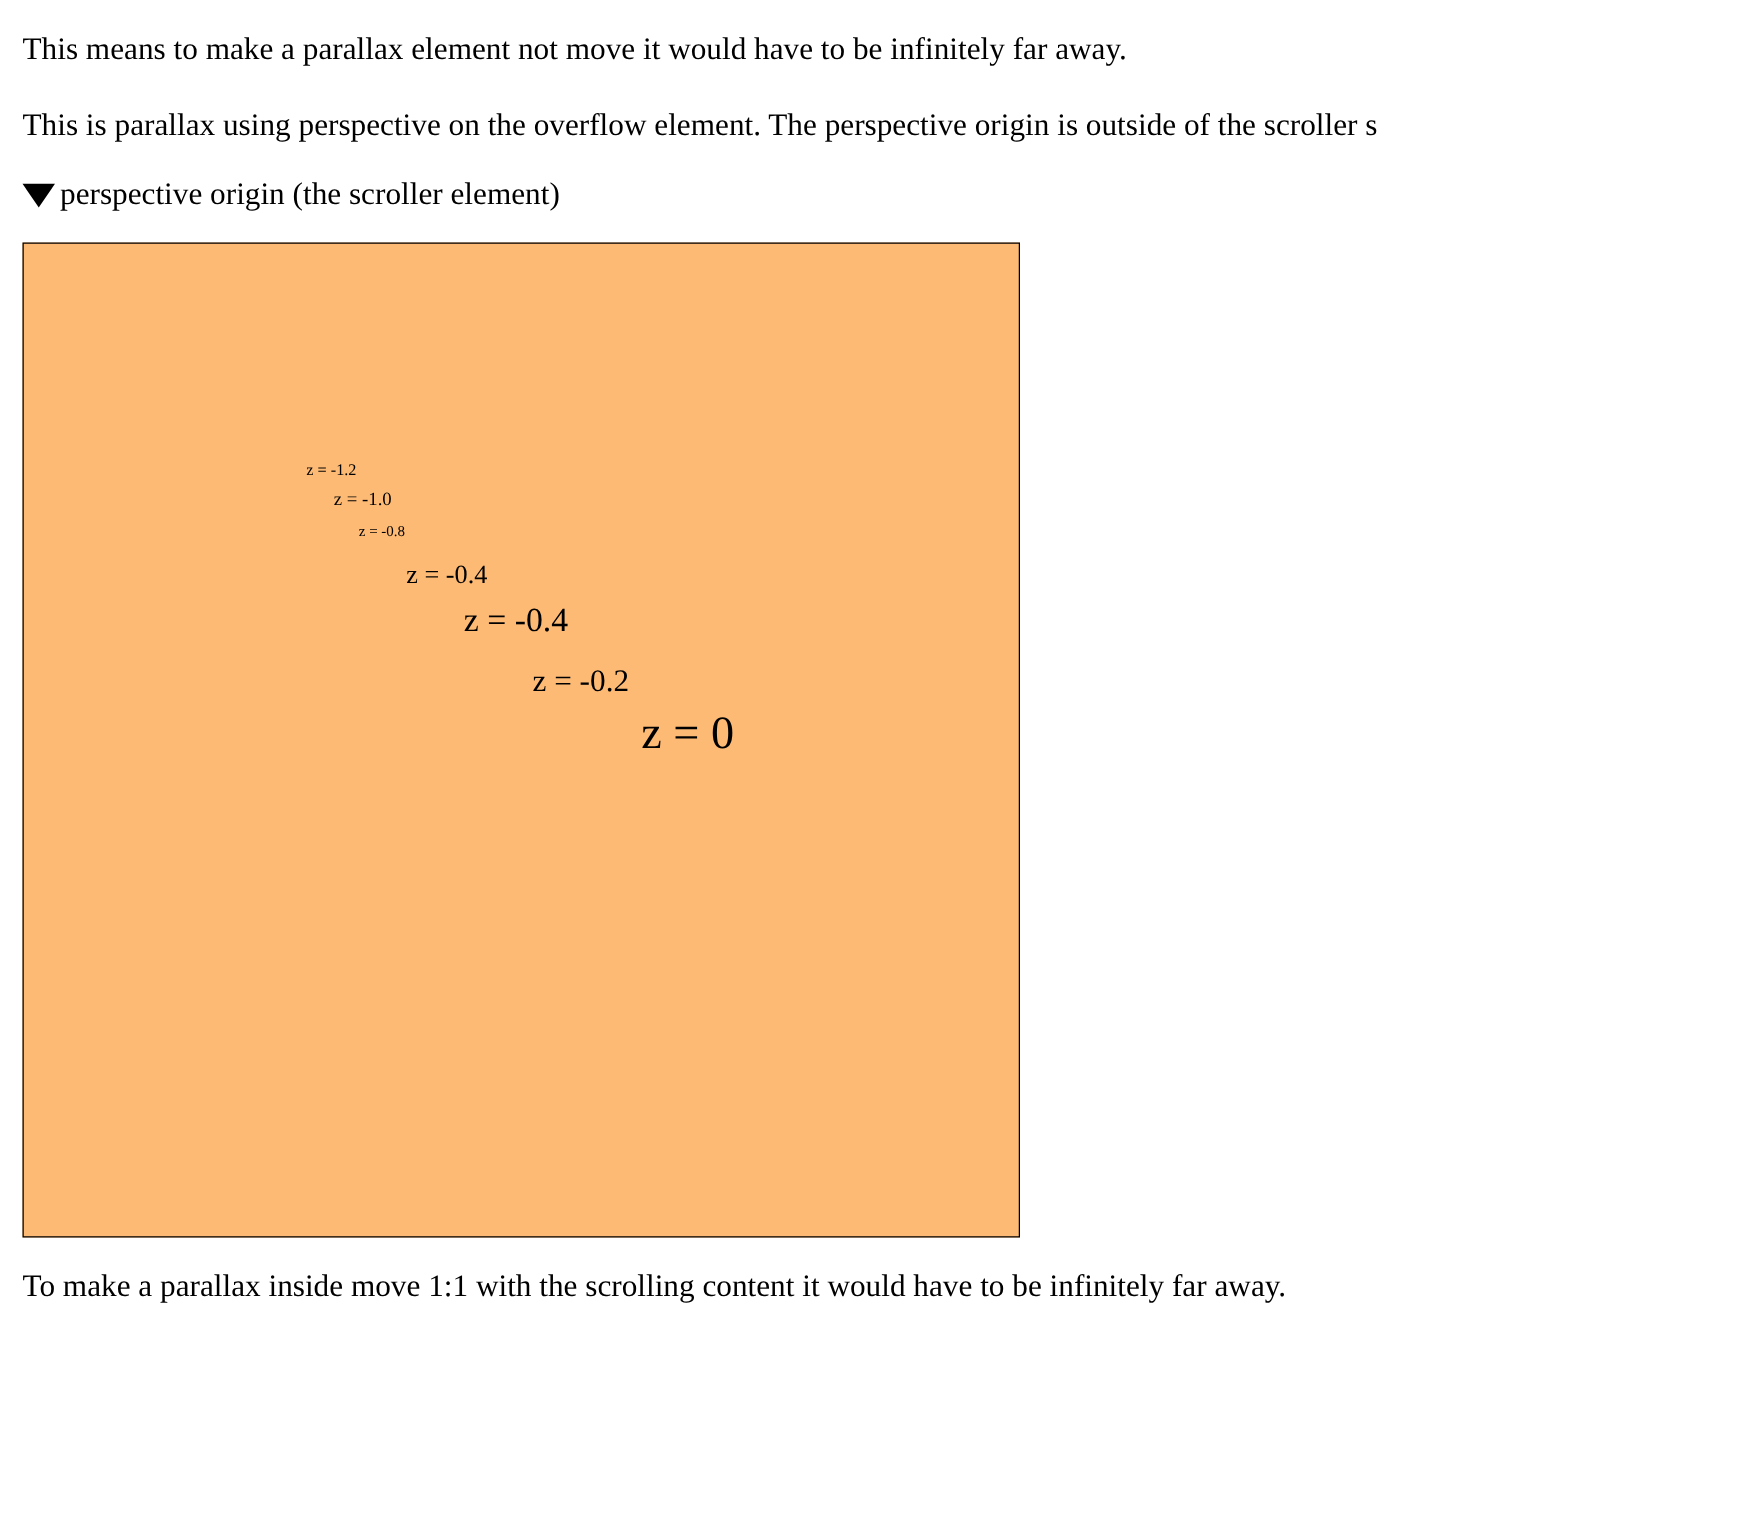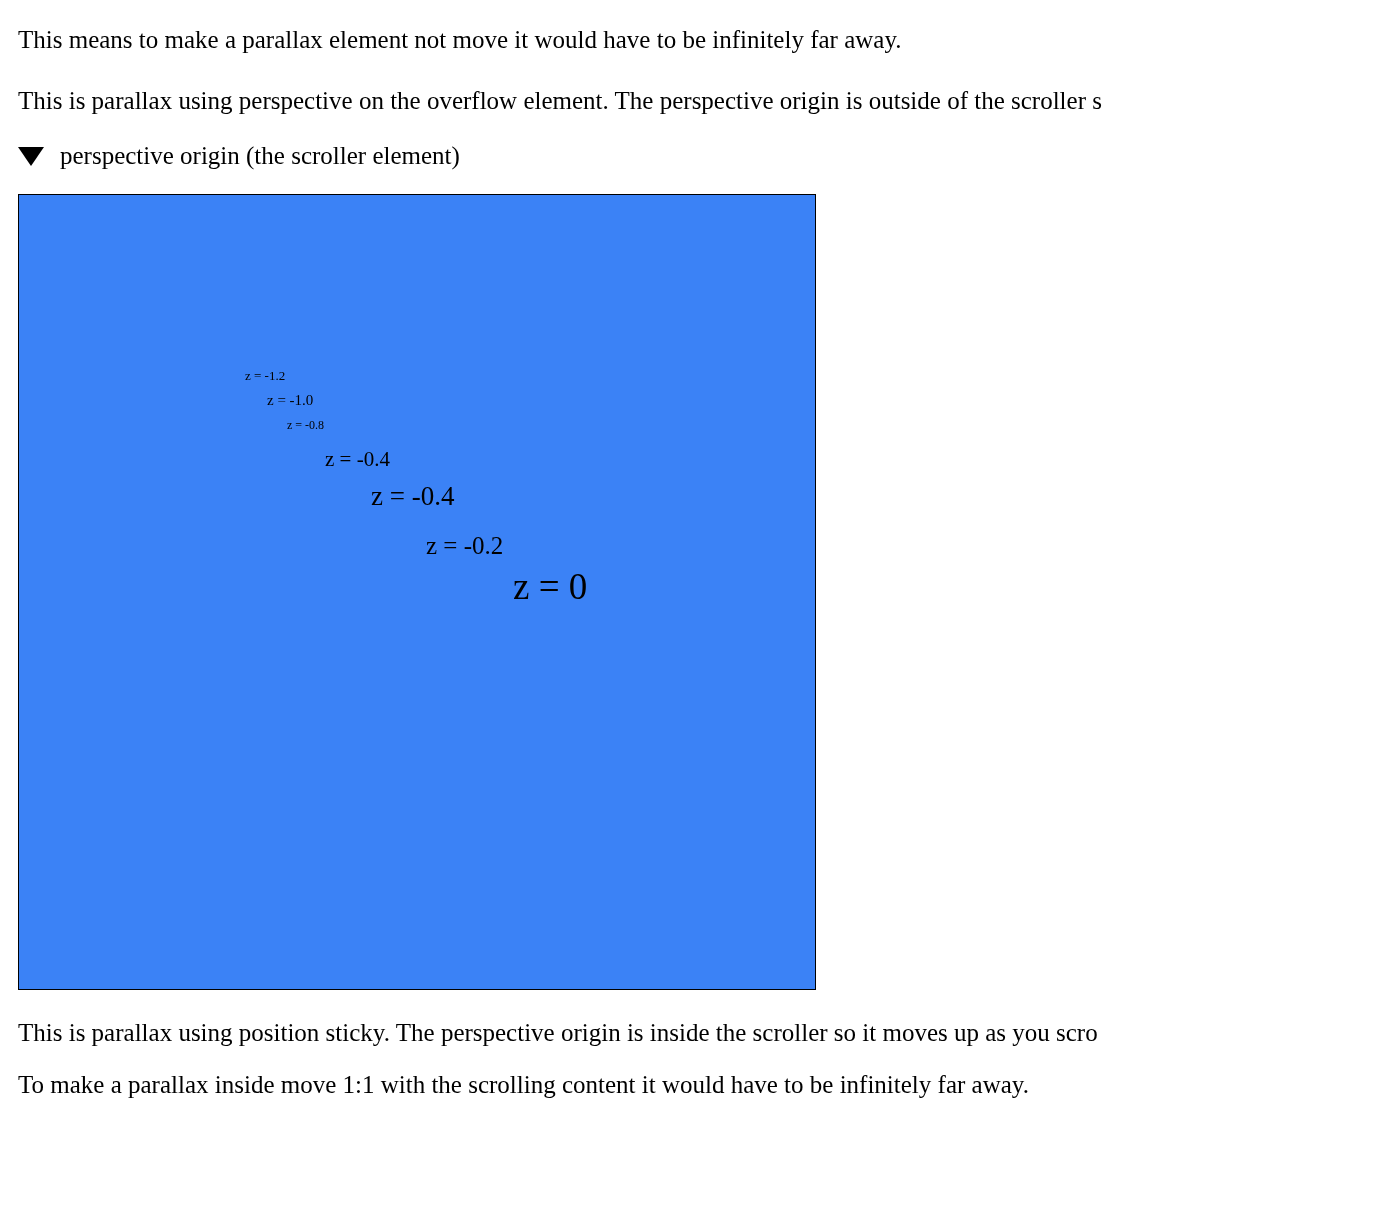--- a/index.html
+++ b/index.html
@@ -33,41 +33,41 @@
   .intro-line.second {
     padding-top: 27px;
   }
   .origin-row {
     padding-top: 30px;
     font-size: 25px;
     line-height: 1.0;
     white-space: nowrap;
     display: flex;
     align-items: center;
-    gap: 16px;
+    gap: 4px;
   }
   .triangle-marker {
     display: inline-block;
     width: 0;
     height: 0;
     border-left: 13px solid transparent;
     border-right: 13px solid transparent;
     border-top: 19px solid #000000;
     margin-top: 2px;
   }
   .scroller {
     position: relative;
     margin-top: 26px;
     margin-left: 0px;
     width: 798px;
     height: 796px;
     border: 1px solid #000000;
     box-sizing: border-box;
     overflow: hidden;
-    background: #3b82f6;
+    background: #fdba74;
   }
   .z-layer {
     position: absolute;
     white-space: nowrap;
     color: #000000;
     font-family: "Liberation Serif", serif;
     line-height: 1.0;
   }
   .after-line {
     font-size: 25px;
@@ -100,17 +100,16 @@
 
   <div class="z-layer" style="left: 226px; top: 174px; font-size: 13px;">z = -1.2</div>
       <div class="z-layer" style="left: 248px; top: 198px; font-size: 15px; text-align: right;">z = -1.0</div>
       <div class="z-layer" style="left: 268px; top: 224px; font-size: 12px;">z = -0.8</div>
       <div class="z-layer" style="left: 306px; top: 254px; font-size: 21px;">z = -0.4</div>
       <div class="z-layer" style="left: 352px; top: 288px; font-size: 27px;">z = -0.4</div>
       <div class="z-layer" style="left: 407px; top: 338px; font-size: 25px;">z = -0.2</div>
       <div class="z-layer" style="left: 494px; top: 373px; font-size: 37px;">z = 0</div>
     </div>
 
-  <p class="after-line one">This is parallax using position sticky. The perspective origin is inside the scroller so it moves up as you scro</p>
 
   <p class="after-line two">To make a parallax inside move 1:1 with the scrolling content it would have to be infinitely far away.</p>
 
 </div>
 
 </body></html>

